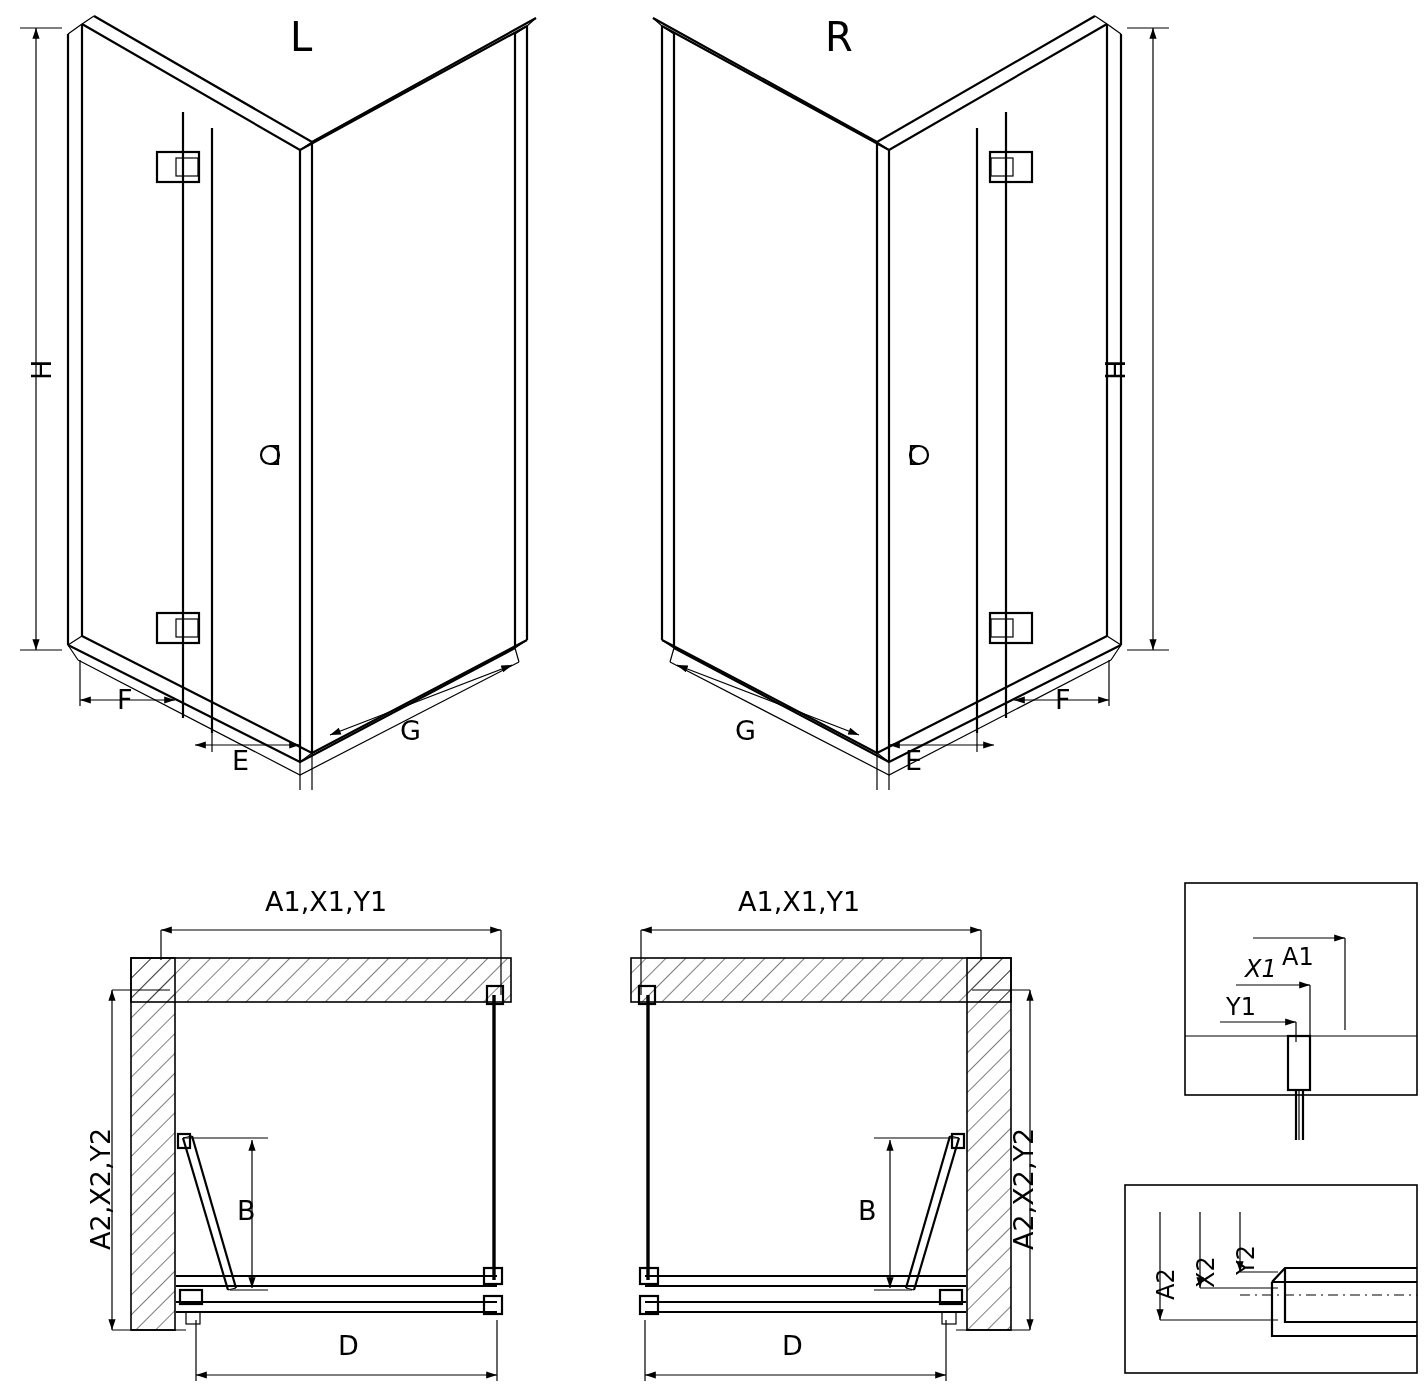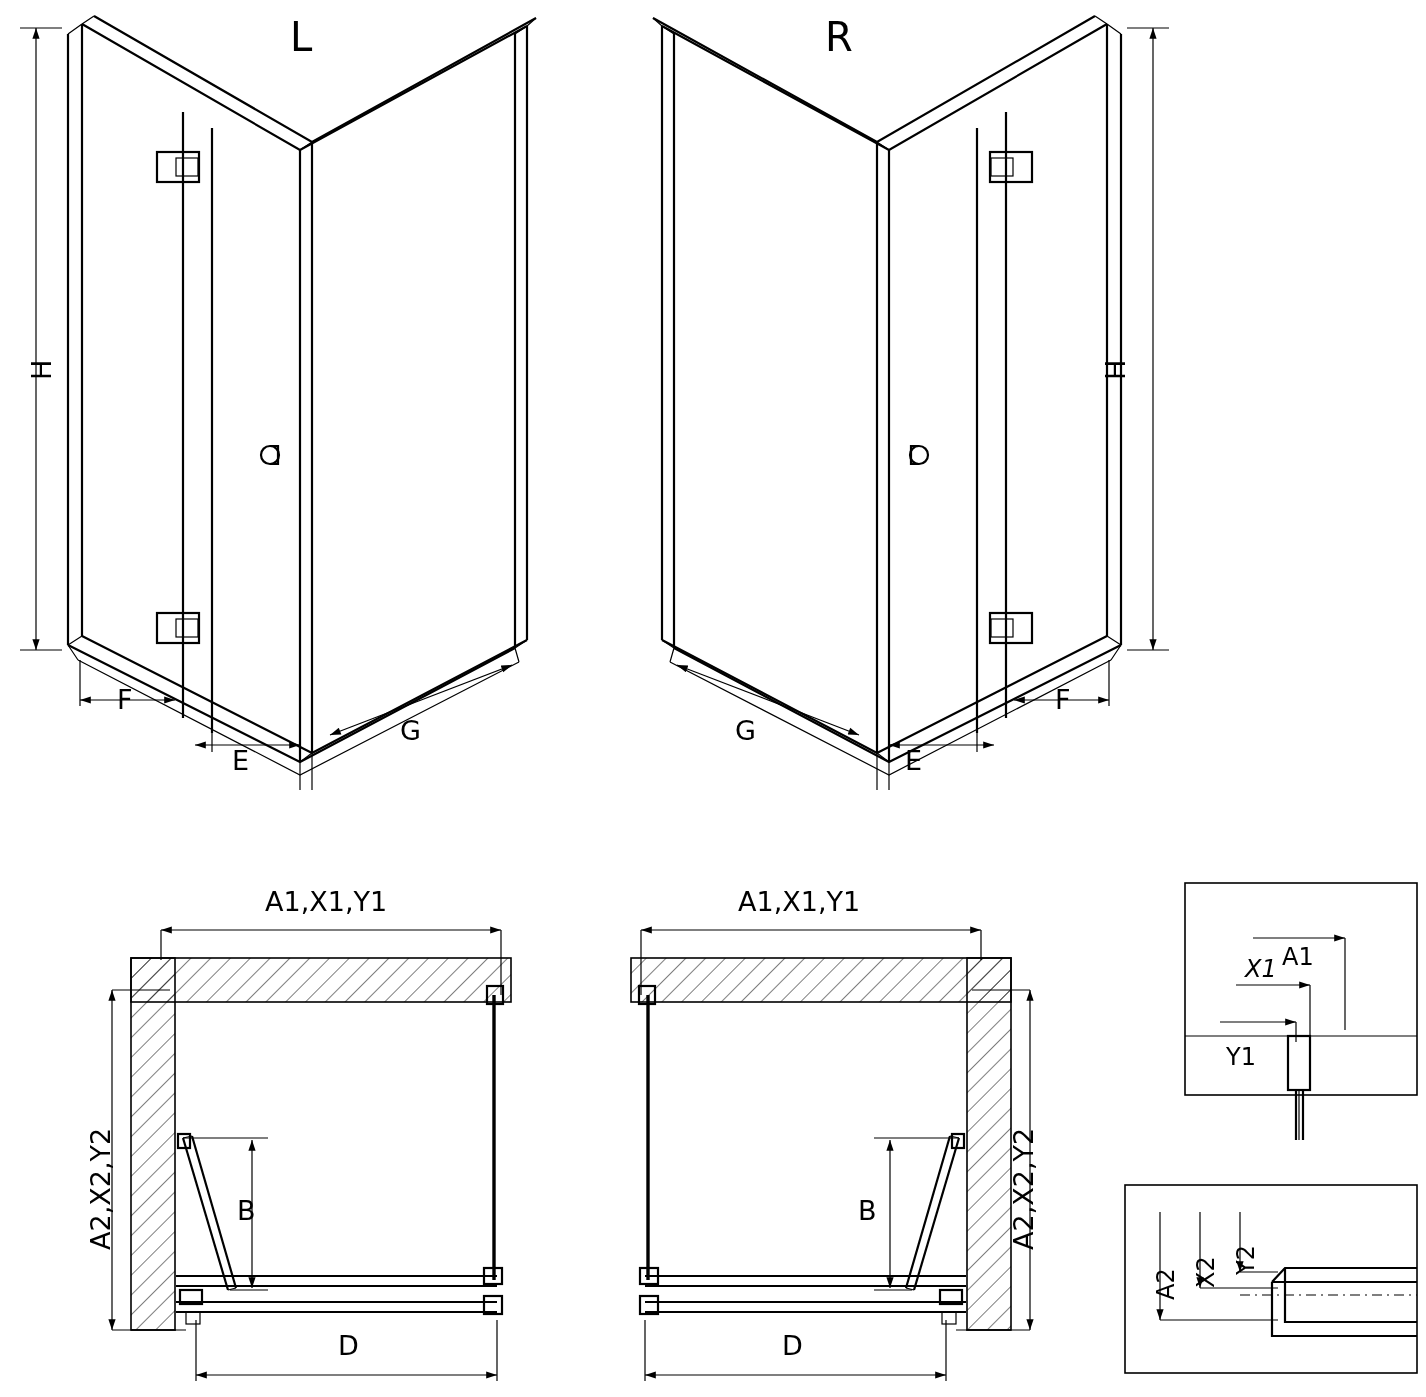--- a/index.html
+++ b/index.html
@@ -237,19 +237,19 @@
   <div class="lbl mid" style="left:237px;top:1195px;">B</div>
   <div class="lbl mid" style="left:338px;top:1330px;">D</div>
 
   <div class="lbl mid" style="left:738px;top:886px;">A1,X1,Y1</div>
   <div class="lbl mid rot90" style="left:1008px;top:1250px;">A2,X2,Y2</div>
   <div class="lbl mid" style="left:858px;top:1195px;">B</div>
   <div class="lbl mid" style="left:782px;top:1330px;">D</div>
 
   <div class="lbl sm" style="left:1282px;top:907px;margin-top:36px;">A1</div>
   <div class="lbl sm" style="left:1245px;top:955px;font-style:italic;">X1</div>
-  <div class="lbl sm" style="left:1226px;top:1043px;">Y1</div>
+  <div class="lbl sm" style="left:1226px;top:993px;">Y1</div>
 
   <div class="lbl sm rot90" style="left:1152px;top:1300px;">A2</div>
   <div class="lbl sm rot90" style="left:1192px;top:1288px;">X2</div>
   <div class="lbl sm rot90" style="left:1232px;top:1275px;">Y2</div>
 
 </div>
 
 </body></html>

